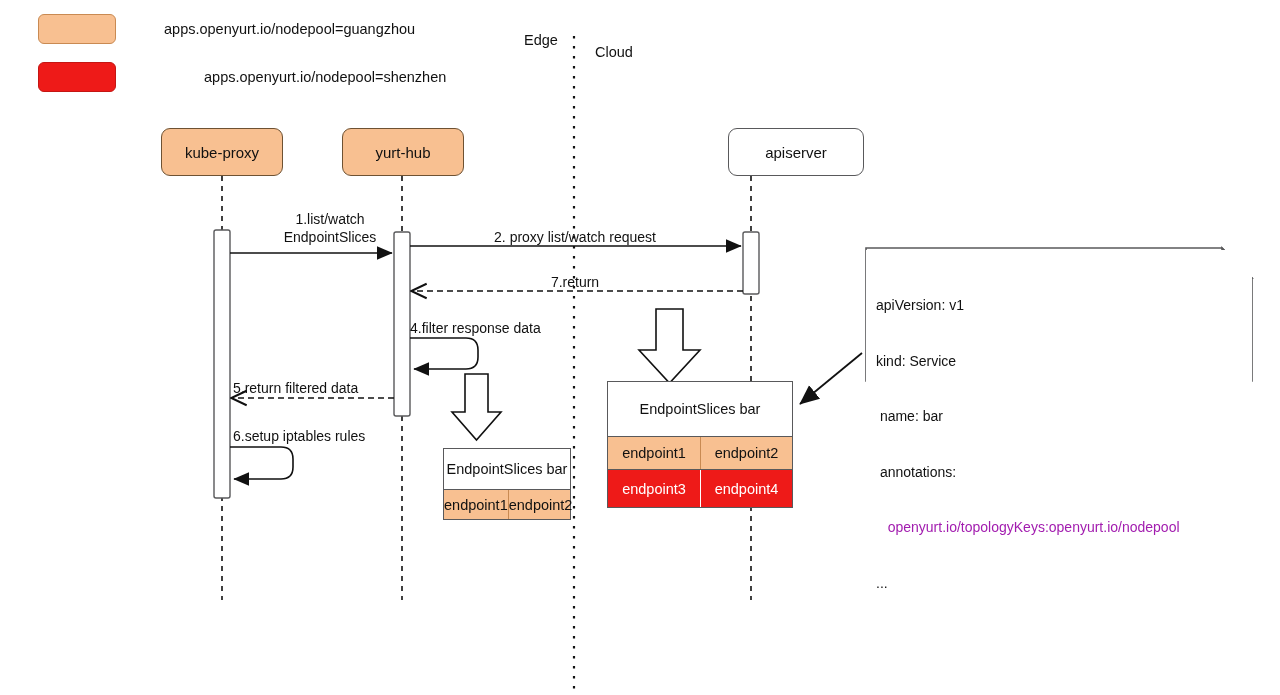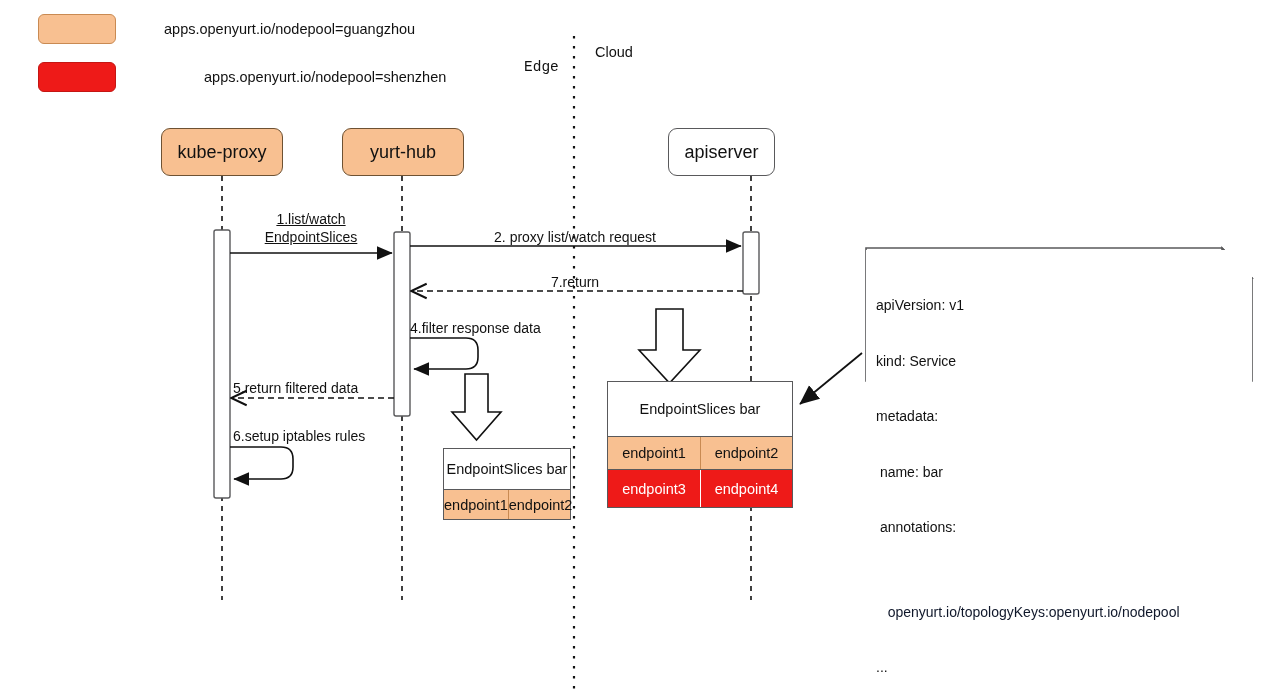--- a/index.html
+++ b/index.html
@@ -64,21 +64,21 @@
 
   
   .actor {
     position: absolute;
     box-sizing: border-box;
     height: 48px;
     border-radius: 9px;
     display: flex;
     align-items: center;
     justify-content: center;
-    font-size: 18px;
+    font-size: 15px;
     color: #111111;
     border: 1.4px solid #59595B;
     white-space: nowrap;
   }
   .actor.orange {
     background: #F8C091;
     border-color: #6E5233;
   }
   .actor.white {
     background: #ffffff;
@@ -151,40 +151,39 @@
     position: absolute;
     box-sizing: border-box;
     background: #ffffff;
     font-size: 14px;
     line-height: 18.5px;
     color: #111111;
     white-space: pre;
     padding: 9px 10px 6px 10px;
   }
   .note .note-line.accent {
-    color: #0f172a;
-    margin-top: 29px;
+    color: #a21caf;
   }
 </style>
 </head>
 <body>
 
 <div class="canvas">
 
   <div class="legend-row" style="left:38px; top:14px;">
     <div class="legend-swatch orange"></div>
     <div class="legend-label" style="margin-left:48px;">apps.openyurt.io/nodepool=guangzhou</div>
   </div>
 
   <div class="legend-row" style="left:38px; top:62px;gap:40px;">
     <div class="legend-swatch red"></div>
     <div class="legend-label" style="margin-left:48px;">apps.openyurt.io/nodepool=shenzhen</div>
   </div>
 
-  <div class="zone-label" style="left:524px; top:59px;font-family:Liberation Mono, monospace;">Edge</div>
+  <div class="zone-label" style="left:524px; top:32px;">Edge</div>
   <div class="zone-label" style="left:595px; top:44px;">Cloud</div>
 
   <svg class="layer" viewBox="0 0 1280 695" xmlns="http://www.w3.org/2000/svg">
     <defs>
       <marker id="ah-solid" viewBox="0 0 12 12" refX="10.5" refY="6" markerWidth="11" markerHeight="11" orient="auto-start-reverse">
         <path d="M 0 1.2 L 11 6 L 0 10.8 z" fill="#111111"></path>
       </marker>
       <marker id="ah-open" viewBox="0 0 12 12" refX="10.5" refY="6" markerWidth="11" markerHeight="11" orient="auto-start-reverse">
         <path d="M 0.5 1 L 11 6 L 0.5 11" fill="none" stroke="#111111" stroke-width="1.5"></path>
       </marker>
@@ -226,25 +225,25 @@
   </svg>
 
   <div class="actor orange" style="left:161px; top:128px; width:122px;">
     <span>kube-proxy</span>
   </div>
 
   <div class="actor orange" style="left:342px; top:128px; width:122px;">
     <span>yurt-hub</span>
   </div>
 
-  <div class="actor white" style="left:668px; top:128px; width:107px;">
+  <div class="actor white" style="left:728px; top:128px; width:136px;">
     <span>apiserver</span>
   </div>
 
-  <div class="msg center" style="left:311px; top:211px;text-decoration:underline;">
+  <div class="msg center" style="left:330px; top:211px;">
     <div>1.list/watch</div>
     <div>EndpointSlices</div>
   </div>
 
   <div class="msg center" style="left:575px; top:229px;">
     <div>2. proxy list/watch request</div>
   </div>
 
   <div class="msg center" style="left:575px; top:274px;">
     <div>7.return</div>
@@ -278,20 +277,19 @@
     </div>
     <div class="ep-row red" style="height:38px;">
       <div class="ep-cell">endpoint3</div>
       <div class="ep-cell">endpoint4</div>
     </div>
   </div>
 
   <div class="note" style="left:866px; top:250px; width:386px;">
     <div class="note-line">apiVersion: v1</div>
     <div class="note-line">kind: Service</div>
-    <div class="note-line">metadata:</div>
     <div class="note-line"> name: bar</div>
     <div class="note-line"> annotations:</div>
     <div class="note-line accent">   openyurt.io/topologyKeys:openyurt.io/nodepool</div>
     <div class="note-line">...</div>
   </div>
 
 </div>
 
 </body></html>

